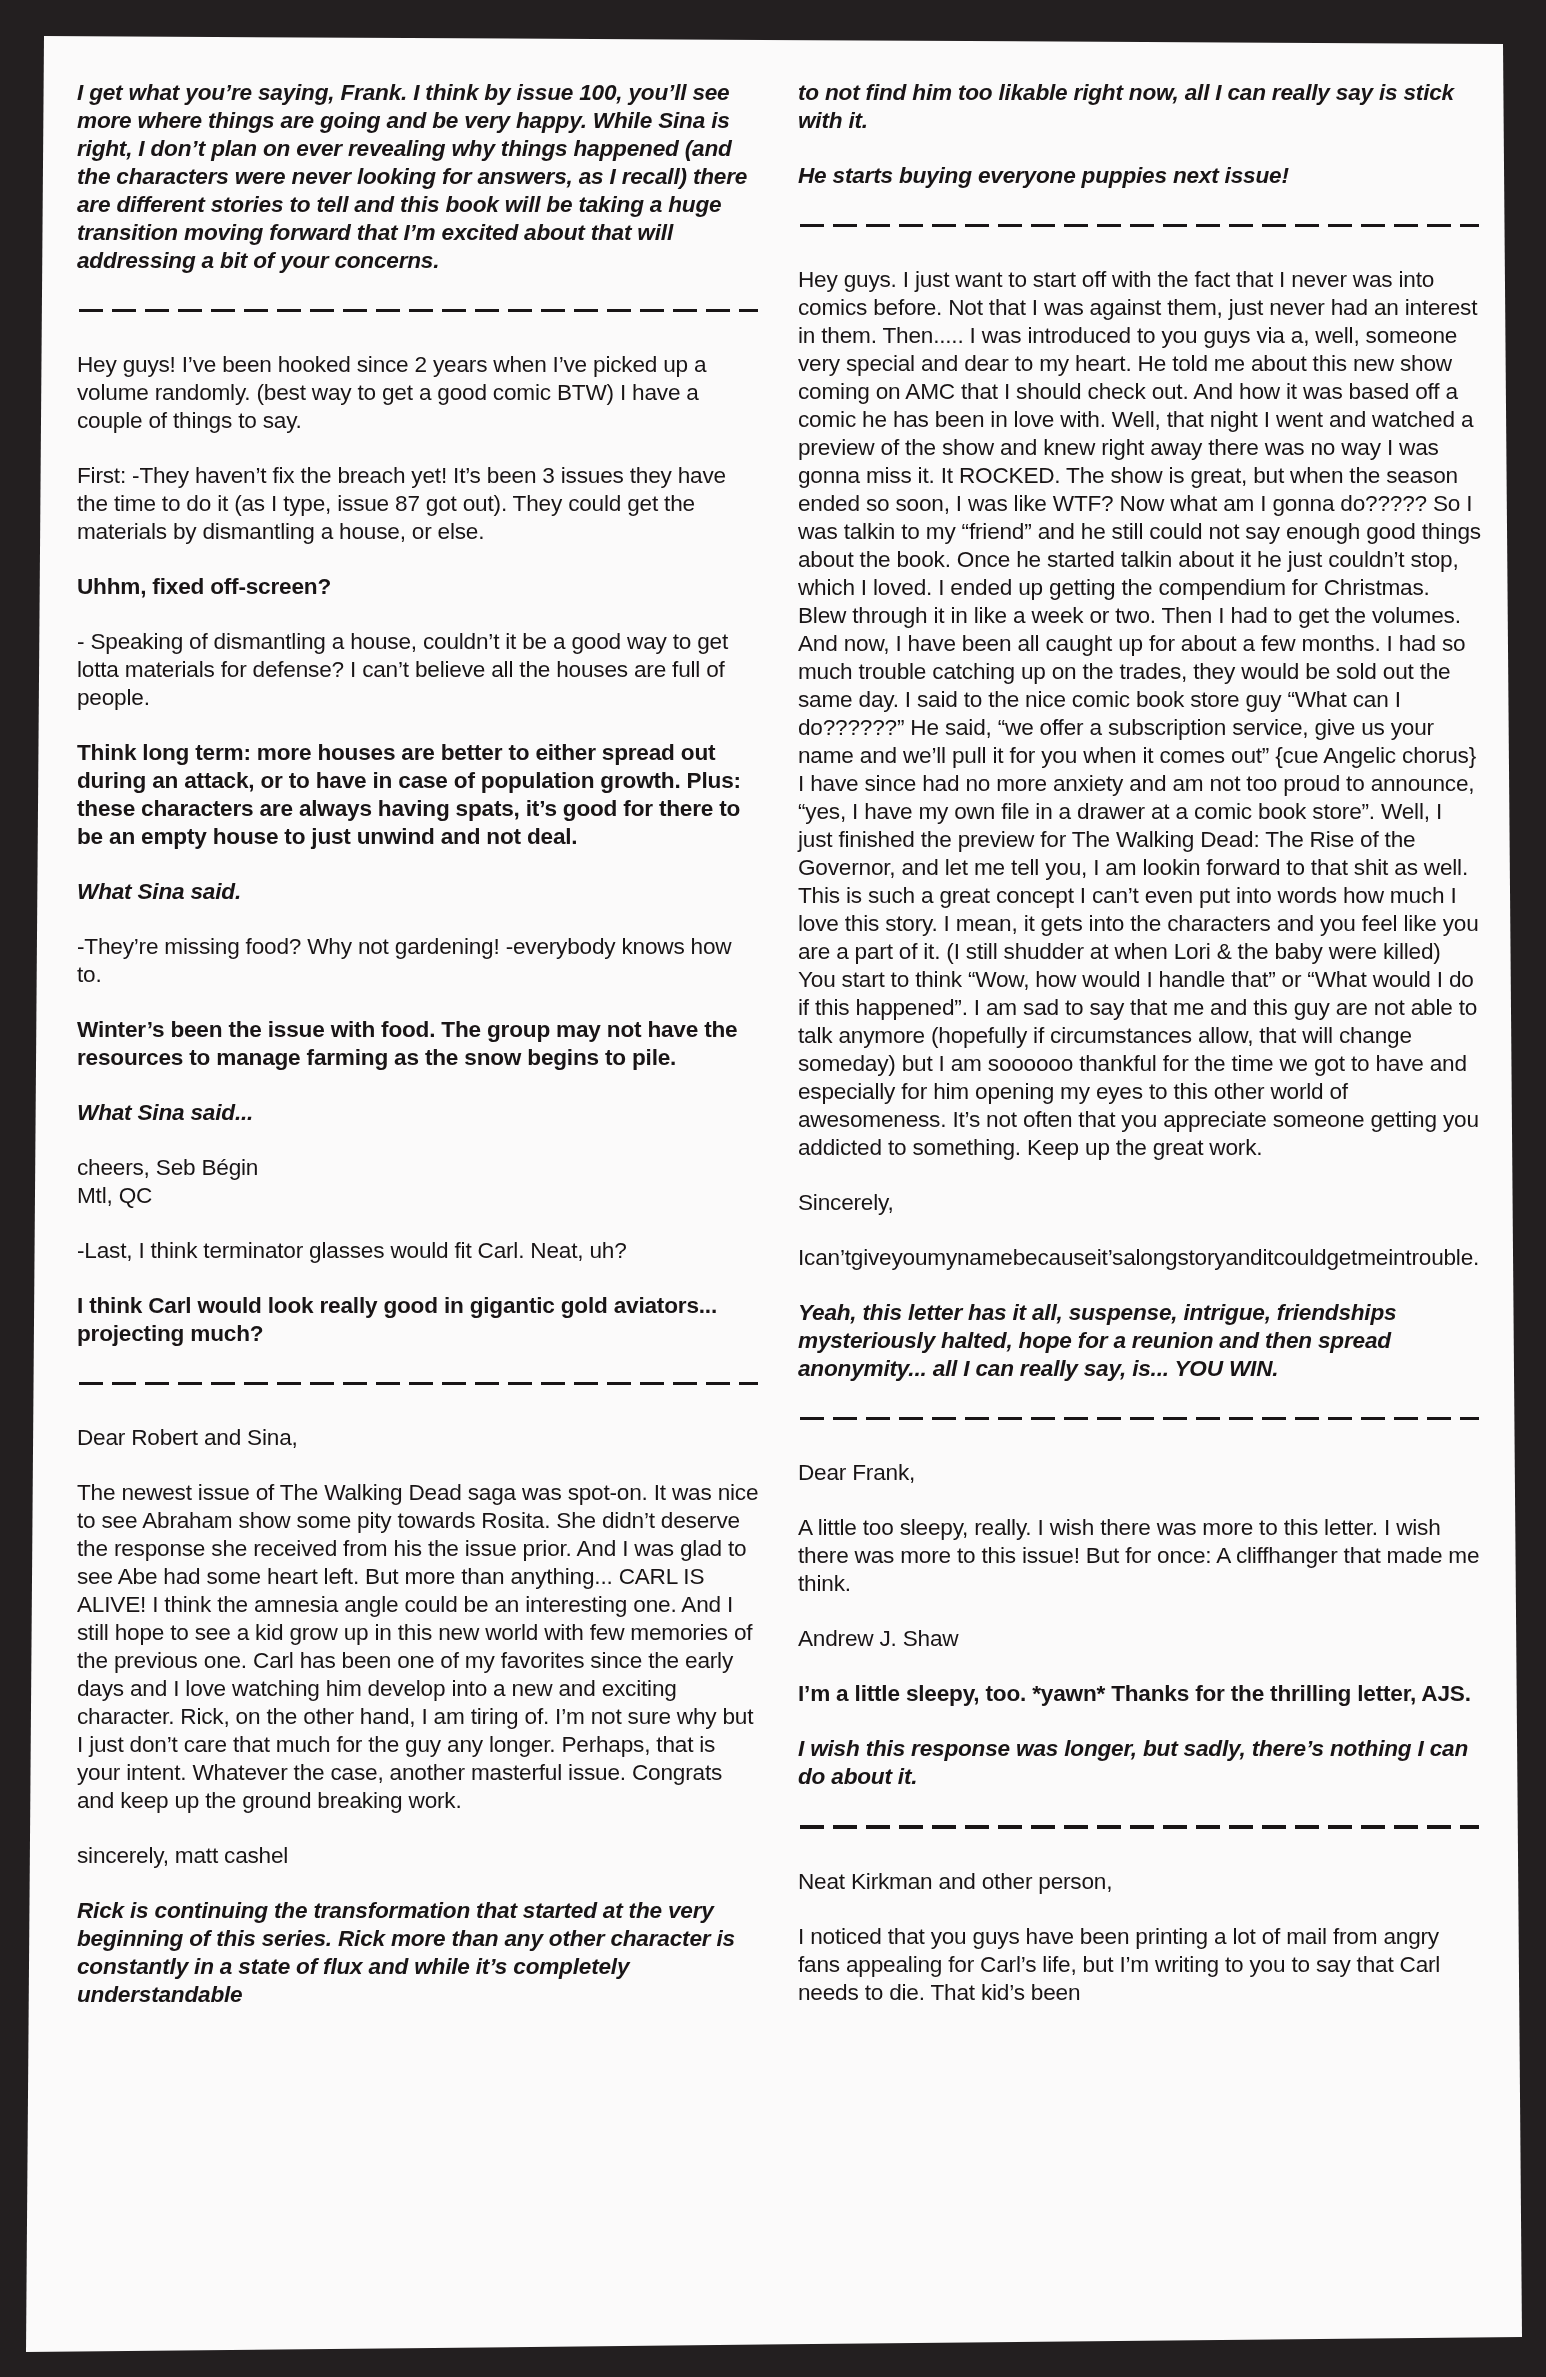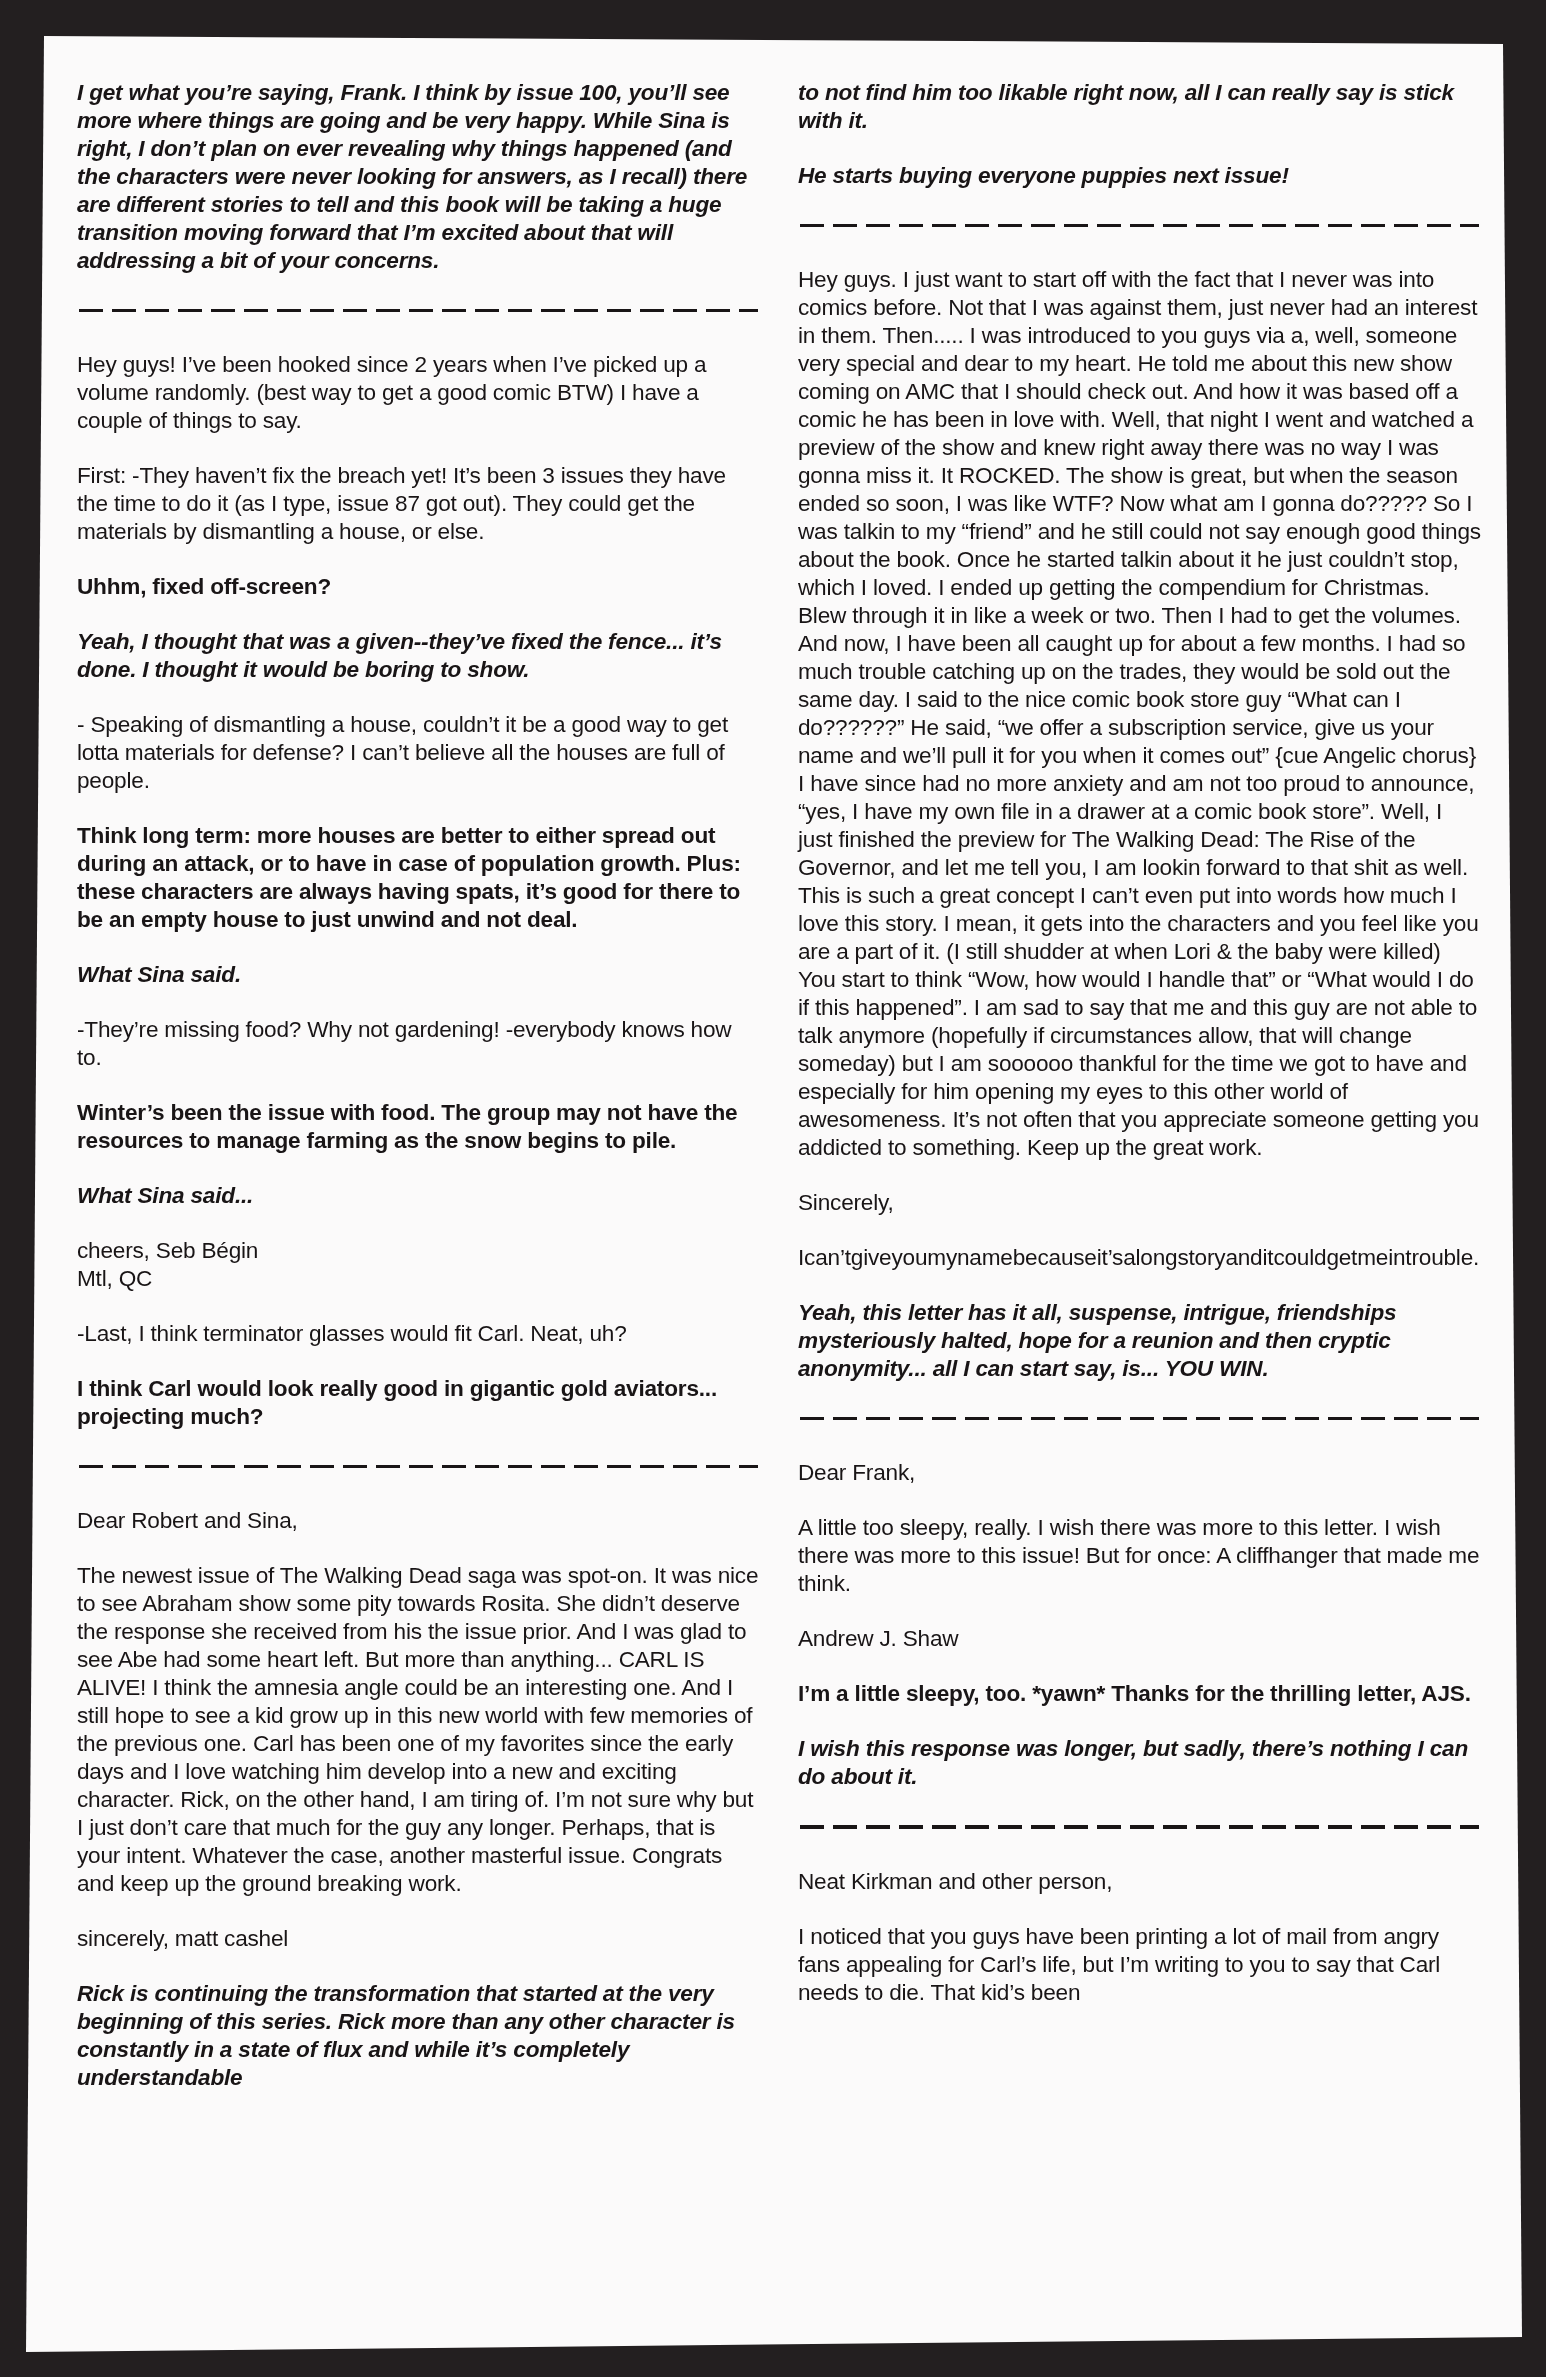--- a/index.html
+++ b/index.html
@@ -41,21 +41,20 @@
 </head>
 <body>
 
 <div class="paper">
   <div class="col col-left">
       <p class="para bolditalic">I get what you’re saying, Frank.  I think by issue 100, you’ll see more where things are going and be very happy.  While Sina is right, I don’t plan on ever revealing why things happened (and the characters were never looking for answers, as I recall) there are different stories to tell and this book will be taking a huge transition moving forward that I’m excited about that will addressing a bit of your concerns.</p>
       <div class="divider"></div>
       <p class="para regular">Hey guys! I’ve been hooked since 2 years when I’ve picked up a volume randomly. (best way to get a good comic BTW) I have a couple of things to say.</p>
       <p class="para regular">First:  -They haven’t fix the breach yet! It’s been 3 issues they have the time to do it (as I type, issue 87 got out). They could get the materials by dismantling a house, or else.</p>
       <p class="para bold">Uhhm, fixed off-screen?</p>
-      <p class="para bolditalic">Yeah, I thought that was a given--they’ve fixed the fence... it’s done.  I thought it would be boring to show.</p>
       <p class="para regular">- Speaking of dismantling a house, couldn’t it be a good way to get lotta materials for defense? I can’t believe all the houses are full of people.</p>
       <p class="para bold">Think long term: more houses are better to either spread out during an attack, or to have in case of population growth.  Plus: these characters are always having spats, it’s good for there to be an empty house to just unwind and not deal.</p>
       <p class="para bolditalic">What Sina said.</p>
       <p class="para regular">-They’re missing food? Why not gardening! -everybody knows how to.</p>
       <p class="para bold">Winter’s been the issue with food.  The group may not have the resources to manage farming as the snow begins to pile.</p>
       <p class="para bolditalic">What Sina said...</p>
       <p class="para regular">cheers, Seb Bégin
 Mtl, QC</p>
       <p class="para regular">-Last, I think terminator glasses would fit Carl. Neat, uh?</p>
       <p class="para bold">I think Carl would look really good in gigantic gold aviators... projecting much?</p>
@@ -65,21 +64,21 @@
       <p class="para regular">sincerely, matt cashel</p>
       <p class="para bolditalic">Rick is continuing the transformation that started at the very beginning of this series.  Rick more than any other character is constantly in a state of flux and while it’s completely understandable</p>
     </div>
   <div class="col col-right">
       <p class="para bolditalic">to not find him too likable right now, all I can really say is stick with it.</p>
       <p class="para bolditalic">He starts buying everyone puppies next issue!</p>
       <div class="divider"></div>
       <p class="para regular">Hey guys. I just want to start off with the fact that I never was into comics before. Not that I was against them, just never had an interest in them. Then..... I was introduced to you guys via a, well, someone very special and dear to my heart. He told me about this new show coming on AMC that I should check out. And how it was based off a comic he has been in love with. Well, that night I went and watched a preview of the show and knew right away there was no way I was gonna miss it. It ROCKED. The show is great, but when the season ended so soon, I was like WTF? Now what am I gonna do????? So I was talkin to my “friend” and he still could not say enough good things about the book. Once he started talkin about it he just couldn’t stop, which I loved. I ended up getting the compendium for Christmas. Blew through it in like a week or two. Then I had to get the volumes. And now, I have been all caught up for about a few months. I had so much trouble catching up on the trades, they would be sold out the same day. I said to the nice comic book store guy “What can I do??????” He said, “we offer a subscription service, give us your name and we’ll pull it for you when it comes out” {cue Angelic chorus} I have since had no more anxiety and am not too proud to announce, “yes, I have my own file in a drawer at a comic book store”. Well, I just finished the preview for The Walking Dead: The Rise of the Governor, and let me tell you, I am lookin forward to that shit as well. This is such a great concept I can’t even put into words how much I love this story. I mean, it gets into the characters and you feel like you are a part of it. (I still shudder at when Lori &amp; the baby were killed) You start to think “Wow, how would I handle that” or “What would I do if this happened”. I am sad to say that me and this guy are not able to talk anymore (hopefully if circumstances allow, that will change someday) but I am soooooo thankful for the time we got to have and especially for him opening my eyes to this other world of awesomeness. It’s not often that you appreciate someone getting you addicted to something. Keep up the great work.</p>
       <p class="para regular">Sincerely,</p>
       <p class="para regular">Ican’tgiveyoumynamebecauseit’salongstoryanditcouldgetmeintrouble.</p>
-      <p class="para bolditalic">Yeah, this letter has it all, suspense, intrigue, friendships mysteriously halted, hope for a reunion and then cryptic anonymity... all I can start say, is... YOU WIN.</p>
+      <p class="para bolditalic">Yeah, this letter has it all, suspense, intrigue, friendships mysteriously halted, hope for a reunion and then spread anonymity... all I can really say, is... YOU WIN.</p>
       <div class="divider"></div>
       <p class="para regular">Dear Frank,</p>
       <p class="para regular">A little too sleepy, really. I wish there was more to this letter. I wish there was more to this issue! But for once: A cliffhanger that made me think.</p>
       <p class="para regular">Andrew J. Shaw</p>
       <p class="para bold">I’m a little sleepy, too.  *yawn* Thanks for the thrilling letter, AJS.</p>
       <p class="para bolditalic">I wish this response was longer, but sadly, there’s nothing I can do about it.</p>
       <div class="divider"></div>
       <p class="para regular">Neat Kirkman and other person,</p>
       <p class="para regular">I noticed that you guys have been printing a lot of mail from angry fans appealing for Carl’s life, but I’m writing to you to say that Carl needs to die.  That kid’s been</p>
     </div>

